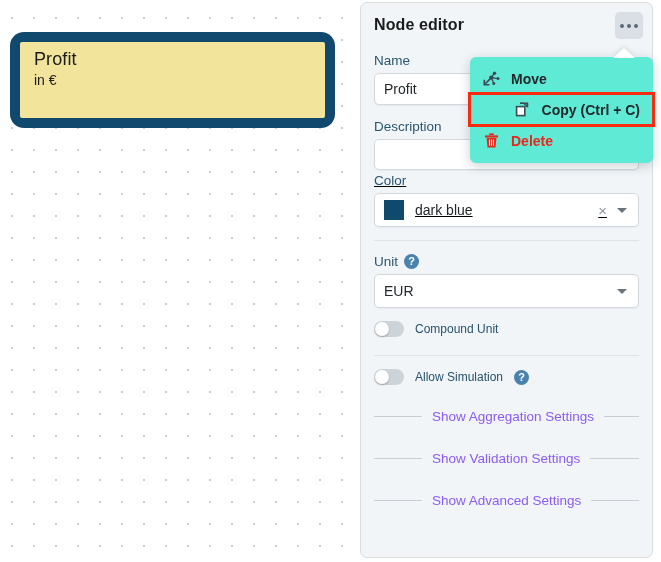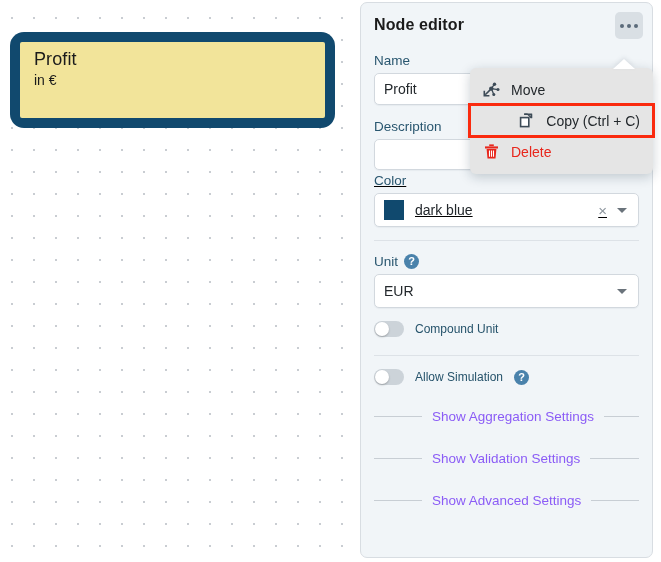--- a/index.html
+++ b/index.html
@@ -203,27 +203,28 @@
     flex: 1 1 auto;
     height: 1px;
     background: #c8ced4;
   }
   .expander .ln.short { flex: 0 0 48px; }
   .expander .txt { white-space: nowrap; }
 
   
   #ctx-menu {
     position: absolute;
-    left: 470px; top: 68px;
+    left: 470px; top: 57px;
     width: 183px;
-    background: #e5e5e5;
+    background: #5eead4;
     border-radius: 6px;
     box-shadow: 0 3px 12px rgba(20,40,60,.22);
     padding: 6px 0 7px 0;
     z-index: 30;
+    font-weight: bold;
   }
   #ctx-arrow {
     position: absolute;
     right: 18px; top: -9px;
     width: 0; height: 0;
     border-left: 11px solid transparent;
     border-right: 11px solid transparent;
     border-bottom: 10px solid #ffffff;
     filter: drop-shadow(0 -2px 2px rgba(20,40,60,.10));
   }

